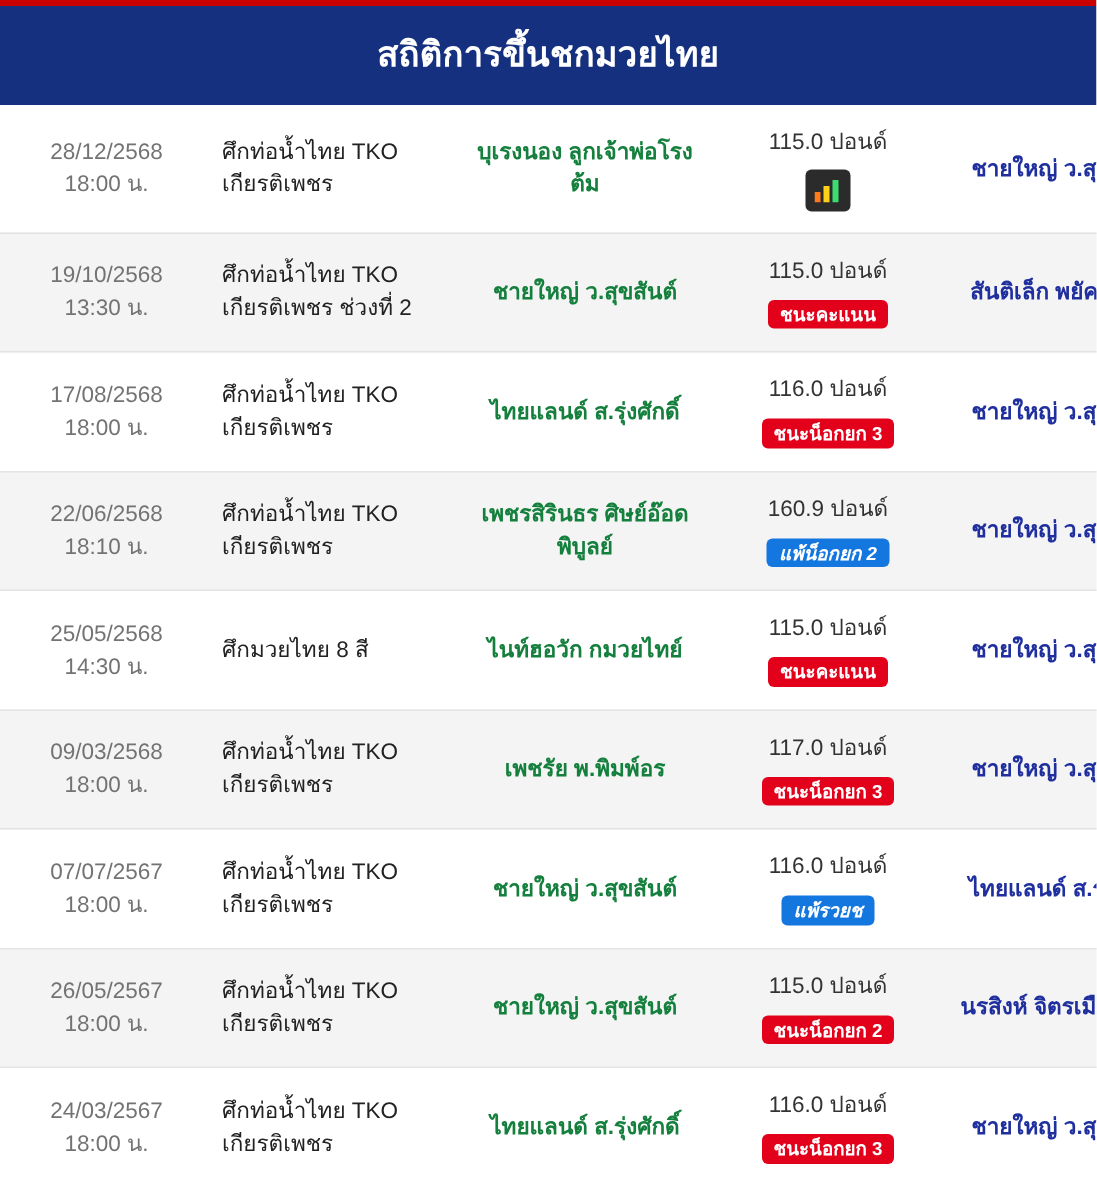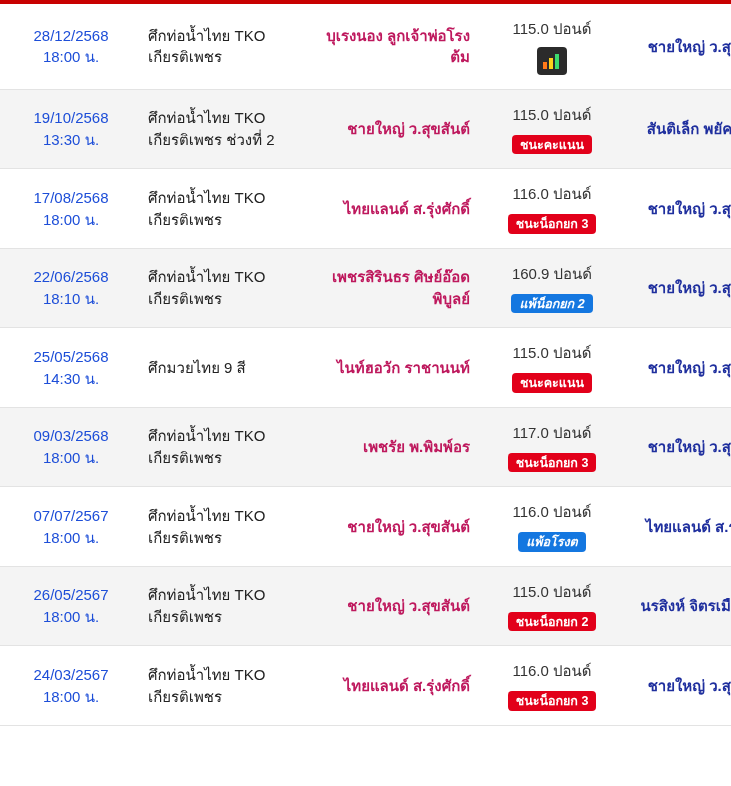--- a/index.html
+++ b/index.html
@@ -43,31 +43,31 @@
   }
   table.fights td {
     vertical-align: middle;
     padding: 14px 6px;
     font-size: 15px;
     line-height: 1.45;
   }
   td.date {
     width: 130px;
     text-align: center;
-    color: #1d4ed8;
+    color: #737373;
     white-space: pre-line;
   }
   td.event {
     width: 150px;
     color: #222;
   }
   td.fighter-a {
     width: 160px;
-    text-align: right;
-    color: #be185d;
+    text-align: center;
+    color: #15803d;
     font-weight: bold;
   }
   td.middle {
     width: 140px;
     text-align: center;
   }
   td.fighter-b {
     width: 150px;
     text-align: center;
     color: #1f2f9e;
@@ -109,20 +109,21 @@
     position: absolute;
     left: 6px;
     top: 6px;
   }
 </style>
 </head>
 <body>
 
 <div class="page">
   <div class="top-accent"></div>
+  <div class="header">สถิติการขึ้นชกมวยไทย</div>
   <table class="fights">
     <tbody>
         <tr class="row">
           <td class="date"><div>28/12/2568</div><div>18:00 น.</div></td>
           <td class="event">ศึกท่อน้ำไทย TKO เกียรติเพชร</td>
           <td class="fighter-a">บุเรงนอง ลูกเจ้าพ่อโรงต้ม</td>
           <td class="middle"><div class="weight">115.0 ปอนด์</div><span class="chart-box"><svg width="18" height="16" viewBox="0 0 18 16">
                 <rect x="0" y="9" width="4" height="7" fill="#ff7a1a"></rect>
                 <rect x="6" y="5" width="4" height="11" fill="#ffd21a"></rect>
                 <rect x="12" y="1" width="4" height="15" fill="#3ddc6e"></rect>
@@ -145,37 +146,37 @@
         </tr>
         <tr class="row alt">
           <td class="date"><div>22/06/2568</div><div>18:10 น.</div></td>
           <td class="event">ศึกท่อน้ำไทย TKO เกียรติเพชร</td>
           <td class="fighter-a">เพชรสิรินธร ศิษย์อ๊อดพิบูลย์</td>
           <td class="middle"><div class="weight">160.9 ปอนด์</div><span class="badge lose">แพ้น็อกยก 2</span></td>
           <td class="fighter-b">ชายใหญ่ ว.สุขสันต์</td>
         </tr>
         <tr class="row">
           <td class="date"><div>25/05/2568</div><div>14:30 น.</div></td>
-          <td class="event">ศึกมวยไทย 9 สี</td>
-          <td class="fighter-a">ไนท์ฮอวัก ราชานนท์</td>
+          <td class="event">ศึกมวยไทย 8 สี</td>
+          <td class="fighter-a">ไนท์ฮอวัก กมวยไทย์</td>
           <td class="middle"><div class="weight">115.0 ปอนด์</div><span class="badge win">ชนะคะแนน</span></td>
           <td class="fighter-b">ชายใหญ่ ว.สุขสันต์</td>
         </tr>
         <tr class="row alt">
           <td class="date"><div>09/03/2568</div><div>18:00 น.</div></td>
           <td class="event">ศึกท่อน้ำไทย TKO เกียรติเพชร</td>
           <td class="fighter-a">เพชรัย พ.พิมพ์อร</td>
           <td class="middle"><div class="weight">117.0 ปอนด์</div><span class="badge win">ชนะน็อกยก 3</span></td>
           <td class="fighter-b">ชายใหญ่ ว.สุขสันต์</td>
         </tr>
         <tr class="row">
           <td class="date"><div>07/07/2567</div><div>18:00 น.</div></td>
           <td class="event">ศึกท่อน้ำไทย TKO เกียรติเพชร</td>
           <td class="fighter-a">ชายใหญ่ ว.สุขสันต์</td>
-          <td class="middle"><div class="weight">116.0 ปอนด์</div><span class="badge lose">แพ้อโรงต</span></td>
+          <td class="middle"><div class="weight">116.0 ปอนด์</div><span class="badge lose">แพ้รวยช</span></td>
           <td class="fighter-b">ไทยแลนด์ ส.รุ่งศักดิ์</td>
         </tr>
         <tr class="row alt">
           <td class="date"><div>26/05/2567</div><div>18:00 น.</div></td>
           <td class="event">ศึกท่อน้ำไทย TKO เกียรติเพชร</td>
           <td class="fighter-a">ชายใหญ่ ว.สุขสันต์</td>
           <td class="middle"><div class="weight">115.0 ปอนด์</div><span class="badge win">ชนะน็อกยก 2</span></td>
           <td class="fighter-b">นรสิงห์ จิตรเมืองนนท์</td>
         </tr>
         <tr class="row">

